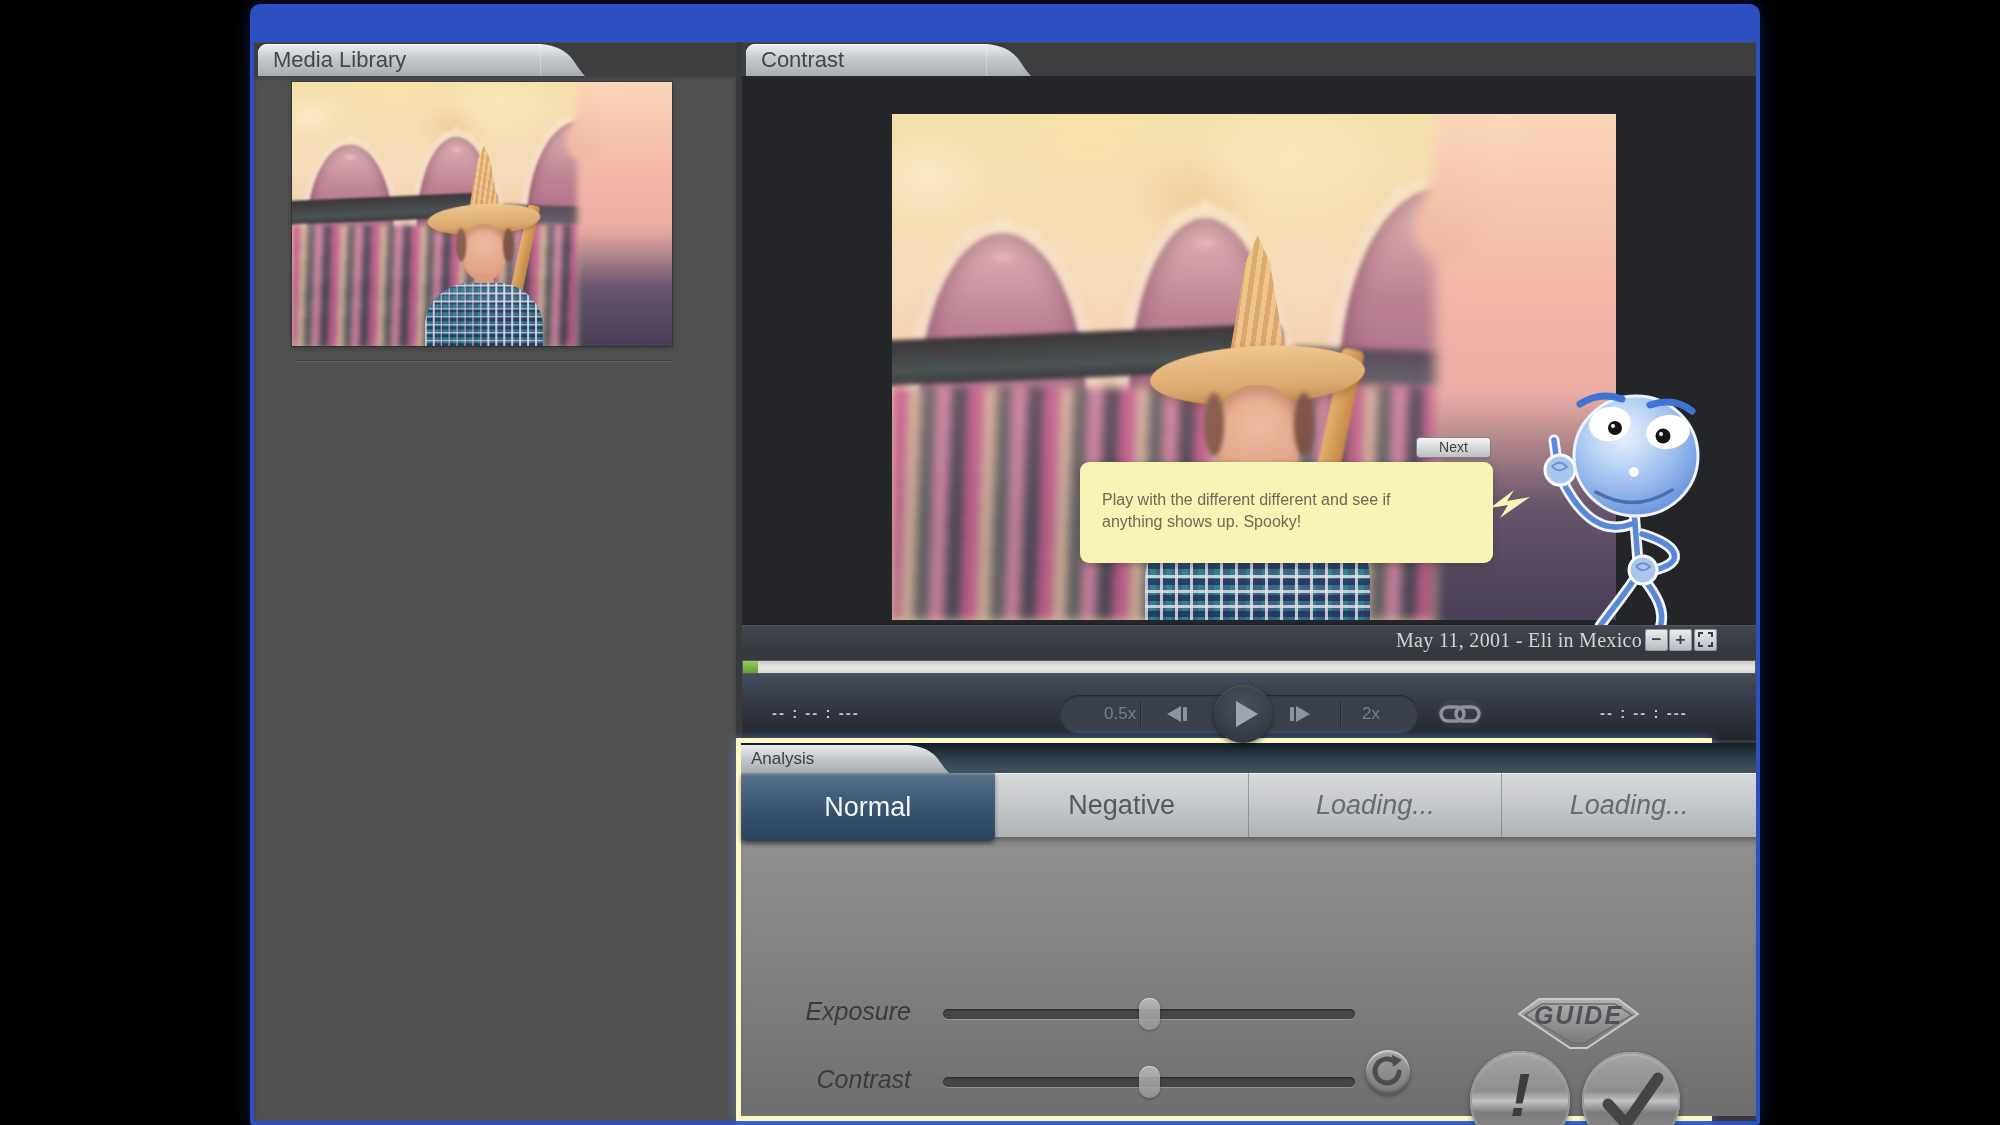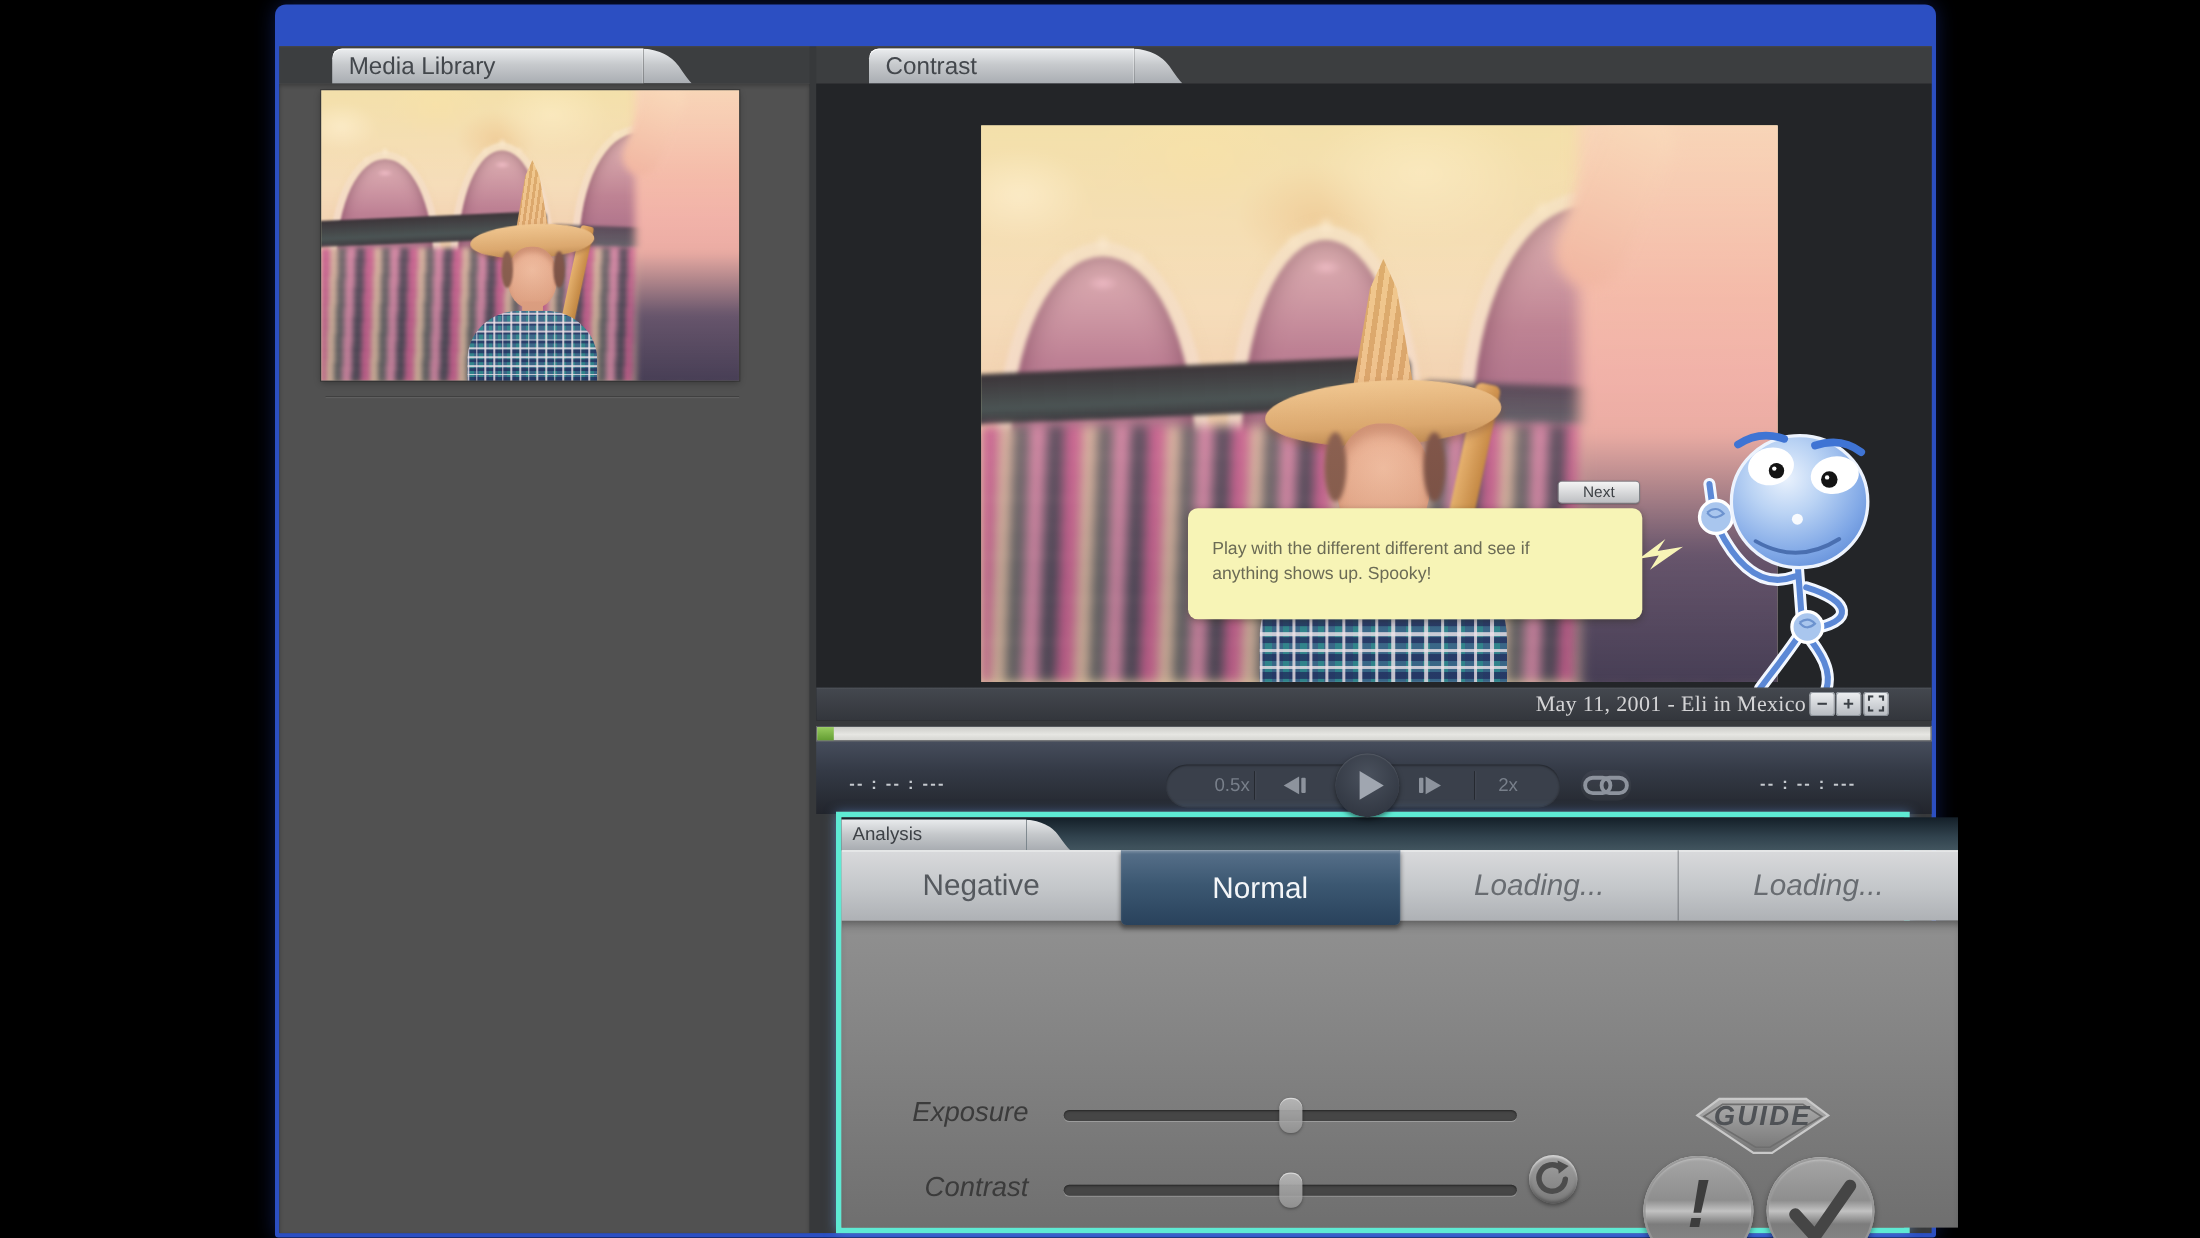--- a/index.html
+++ b/index.html
@@ -14,21 +14,21 @@
     font-size:19px;letter-spacing:.5px;text-shadow:0 1px 2px rgba(10,20,80,.7);}
   #title .ver{font-size:15px;margin-left:6px;}
   #backdrop{position:absolute;left:4px;top:38px;width:1502px;height:1079px;background:#37393b;}
   
   .tabstrip{position:absolute;height:34px;background:#3c3e40;box-shadow:inset 0 1px 0 rgba(255,255,255,.06);}
   .tab{position:absolute;top:2px;height:32px;background:linear-gradient(180deg,#eceef0 0%,#c7cacd 45%,#a9adb2 100%);
     border-radius:9px 0 0 0;color:#43474c;display:flex;align-items:center;padding-left:15px;
     box-shadow:inset 0 1px 0 #fff,inset -1px 0 0 rgba(255,255,255,.3);
     clip-path:path("M0 10 Q0 0 10 0 L var(--notuse) 0 Z");}
   
-  .tab{clip-path:none;margin-left:44px;}
+  .tab{clip-path:none;}
   .tab:after{content:"";position:absolute;right:-44px;top:0;width:44px;height:32px;
     background:inherit;clip-path:path("M0 0 Q22 2 32 16 Q40 28 44 32 L0 32 Z");}
   .tab-label{font-size:22px;}
   
   #media-strip{left:4px;top:38px;width:482px;}
   #media-body{position:absolute;left:4px;top:72px;width:482px;height:1045px;background:#515151;
     box-shadow:inset 0 2px 4px rgba(0,0,0,.25);}
   #thumb{position:absolute;left:38px;top:6px;width:380px;height:264px;overflow:hidden;
     box-shadow:0 0 0 1px rgba(0,0,0,.25),0 2px 6px rgba(0,0,0,.3);}
   #thumb .photo{transform:scale(0.525);transform-origin:0 0;}
@@ -144,22 +144,22 @@
   .step .bar{position:absolute;top:1px;width:4px;height:14px;background:#8d939d;border-radius:1px;}
   #play-knob{position:absolute;left:472px;top:11px;width:58px;height:58px;border-radius:50%;z-index:2;
     background:radial-gradient(circle at 50% 35%,#4a515d,#343a45 70%,#2b3039);
     box-shadow:0 2px 5px rgba(0,0,0,.5),inset 0 1px 1px rgba(255,255,255,.12);}
   #play-icon{position:absolute;left:22px;top:16px;width:0;height:0;
     border-left:22px solid #a0a6b0;border-top:13px solid transparent;border-bottom:13px solid transparent;}
   #loop-btn{position:absolute;left:695px;top:26px;width:46px;height:28px;border-radius:14px;
     background:rgba(255,255,255,.04);}
   
   #analysis{position:absolute;left:486px;top:734px;width:976px;height:383px;
-    border:5px solid #5eead4;box-sizing:border-box;background:#808080;
-    box-shadow:0 0 10px rgba(110,170,245,.55);margin-left:24px;}
+    border:5px solid #fef9c3;box-sizing:border-box;background:#808080;
+    box-shadow:0 0 10px rgba(110,170,245,.55);}
   #an-strip{position:absolute;left:0;top:0;width:1015px;height:30px;
     background:linear-gradient(180deg,#141f28 0%,#31434e 60%,#42555f 100%);}
   #an-tab{position:absolute;left:0;top:2px;width:168px;height:28px;
     background:linear-gradient(180deg,#e9ebed 0%,#c4c7ca 50%,#a8acb1 100%);
     border-radius:0 0 0 0;color:#3d4146;font-size:17px;line-height:28px;padding-left:10px;box-sizing:border-box;}
   #an-tab:after{content:"";position:absolute;right:-40px;top:0;width:40px;height:28px;background:inherit;
     clip-path:path("M0 0 Q20 2 29 14 Q36 24 40 28 L0 28 Z");}
   #segments{position:absolute;left:0;top:30px;width:1015px;height:64px;display:flex;
     background:linear-gradient(180deg,#d9dadc 0%,#c3c6c9 55%,#aeb1b5 100%);
     box-shadow:inset 0 1px 0 #f2f3f4;}
@@ -376,25 +376,25 @@
     </div>
   </div>
 
   <div id="analysis">
     <div id="an-strip">
       <div id="an-tab">
         <span>Analysis</span>
       </div>
     </div>
     <div id="segments">
+      <div class="seg selected">
+          <span>Normal</span>
+        </div>
       <div class="seg">
           <span>Negative</span>
-        </div>
-      <div class="seg selected">
-          <span>Normal</span>
         </div>
       <div class="seg loading">
           <span>Loading...</span>
         </div>
       <div class="seg loading">
           <span>Loading...</span>
         </div>
     </div>
     <div id="an-body">
       <div class="srow" style="top:177px;">

